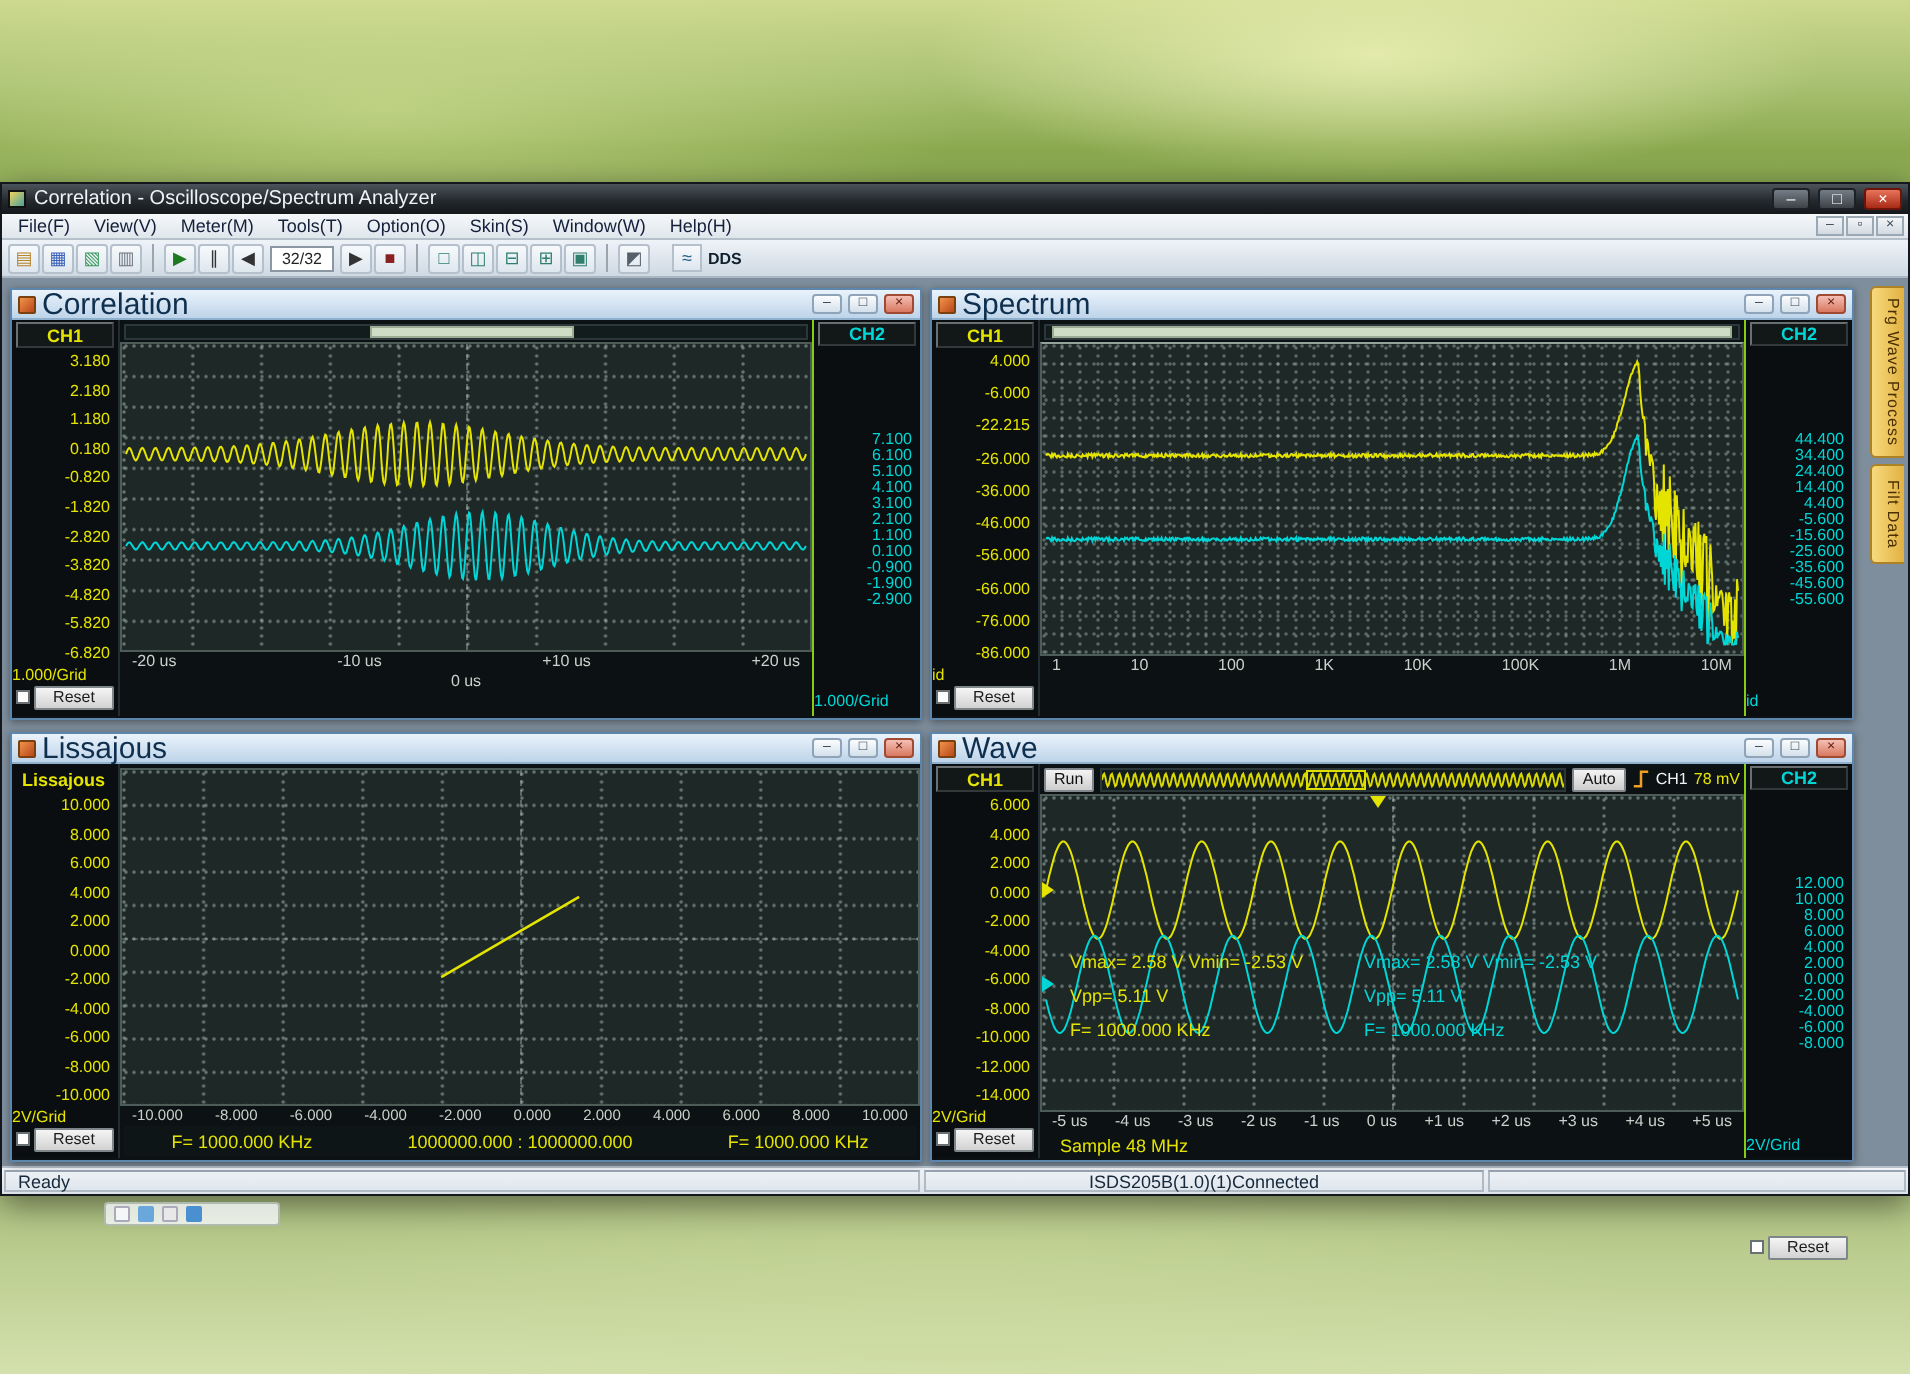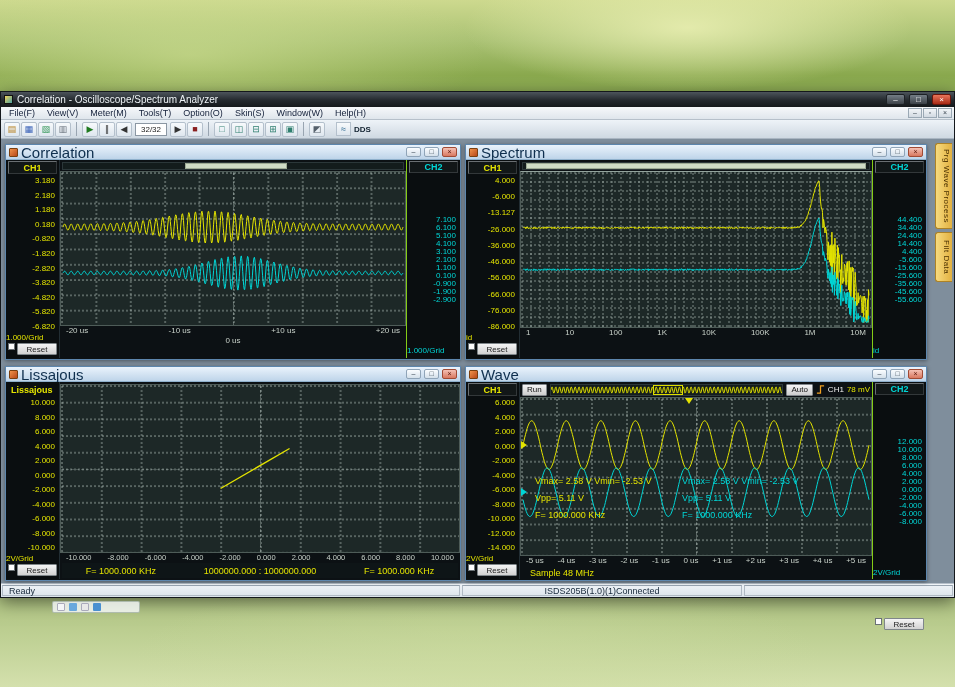--- a/index.html
+++ b/index.html
@@ -63,21 +63,21 @@
   .chcol{width:54px;display:flex;flex-direction:column;background:#0a0e10;}
   .chcol.left{border-right:1px solid #222d33;}
   .chcol.right{border-left:1px solid #84cc16;gap:40px;}
   .chbtn{height:13px;margin:1px 2px;border:1px solid #6a6f72;border-bottom-color:#33383a;border-right-color:#33383a;
     background:#121718;font-size:9px;font-weight:bold;display:flex;align-items:center;justify-content:center;}
   .ch1c{color:#e4e400;}
   .ch2c{color:#00d6d6;}
   .ticks{flex:1;display:flex;flex-direction:column;justify-content:space-between;padding:2px 4px 2px 0;}
   .tick{font-size:8px;line-height:1;text-align:right;}
   .chcol .gridlbl{height:10px;font-size:8px;line-height:10px;}
-  .resetrow{height:15px;display:flex;align-items:flex-start;gap:2px;padding:0 2px 4px 2px;}
+  .resetrow{height:15px;display:flex;align-items:center;gap:2px;padding:0 2px 4px 2px;}
   .cbx{width:7px;height:7px;background:#fdfdfd;border:1px solid #6a7175;}
   .resetbtn{flex:1;height:12px;font-size:8px;line-height:9px;color:#1c1c1c;padding:0;
     background:linear-gradient(#f5f5f5,#d2d2d2);border:1px solid #7f868a;border-radius:1px;}
   .plotcol{flex:1;display:flex;flex-direction:column;min-width:0;background:#0c1114;}
   .scrollstrip{height:8px;margin:2px 2px 1px 2px;background:#131c1c;border:1px solid #2b3739;position:relative;}
   .thumb{position:absolute;top:0;bottom:0;background:#cfdcc6;border:1px solid #9dab95;}
   .plot{flex:1;position:relative;margin:0 0;background:#1d2827;border:1px solid #4e5c58;overflow:hidden;
     background-image:
       radial-gradient(circle at 1px 50%, rgba(190,205,198,.45) .6px, transparent 1.1px),
       radial-gradient(circle at 50% 1px, rgba(190,205,198,.45) .6px, transparent 1.1px);
@@ -286,21 +286,21 @@
           <span class="cbtn">–</span>
           <span class="cbtn">□</span>
           <span class="cbtn close">×</span>
         </div>
         <div class="cbody">
           <div class="chcol left">
             <div class="chbtn ch1c">CH1</div>
             <div class="ticks ch1c">
                 <div class="tick">4.000</div>
                 <div class="tick">-6.000</div>
-                <div class="tick">-13.127</div>
+                <div class="tick">-22.215</div>
                 <div class="tick">-26.000</div>
                 <div class="tick">-36.000</div>
                 <div class="tick">-46.000</div>
                 <div class="tick">-56.000</div>
                 <div class="tick">-66.000</div>
                 <div class="tick">-76.000</div>
                 <div class="tick">-86.000</div>
               </div>
             <div class="gridlbl ch1c">id</div>
             <div class="resetrow">

